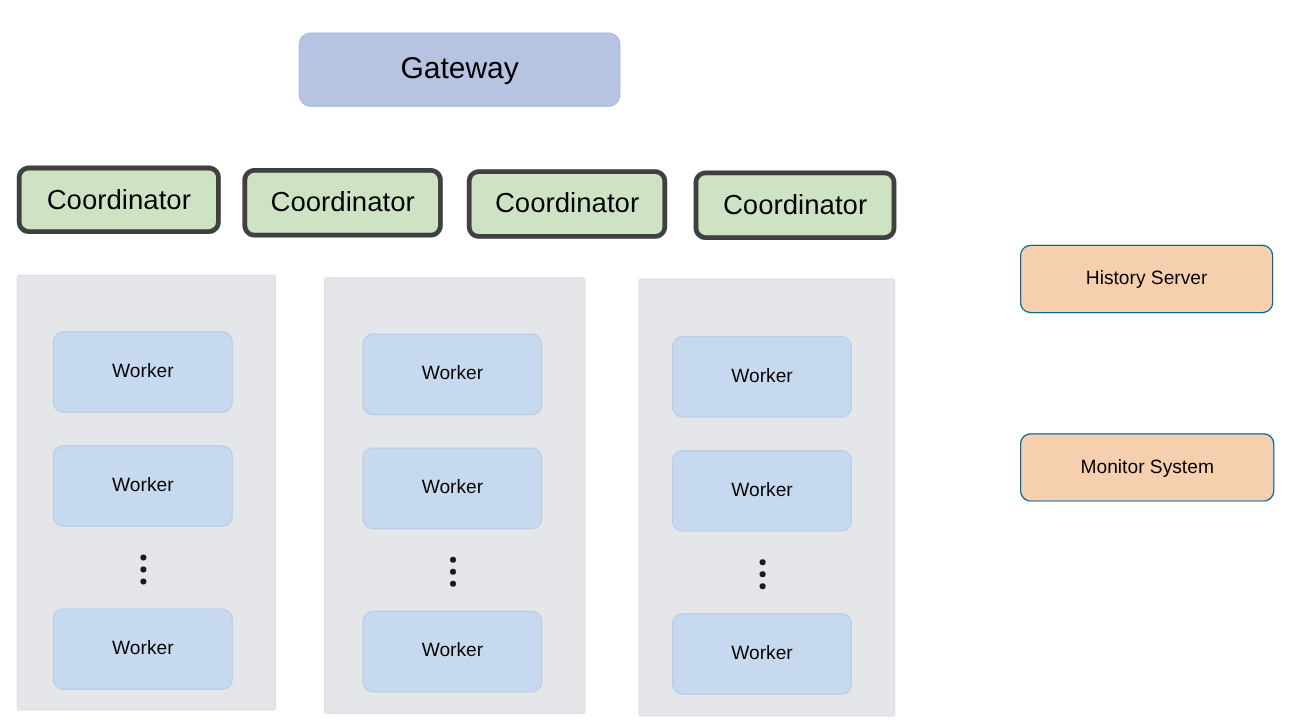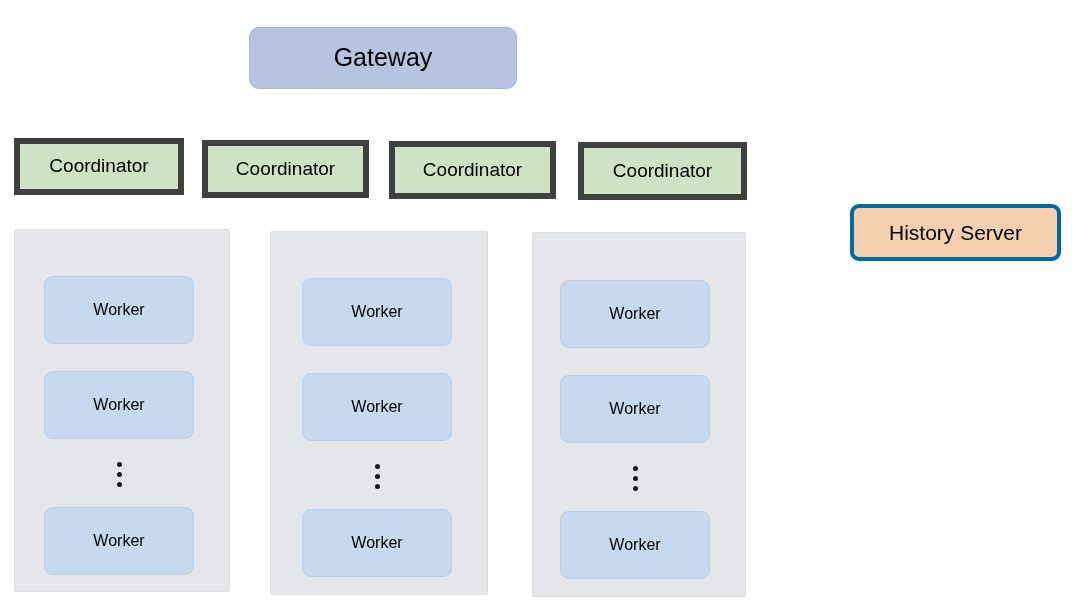--- a/index.html
+++ b/index.html
@@ -39,23 +39,23 @@
   .gateway {
     background: #b6c4e2;
     border: 1px solid #aab8d8;
     font-size: 25px;
     border-radius: 10px;
   }
 
   
   .coordinator {
     background: #cde3c4;
-    border: 6px solid #404040;
-    font-size: 19px;
-    border-radius: 0;
+    border: 4px solid #404040;
+    font-size: 23px;
+    border-radius: 10px;
   }
 
   
   .worker-group {
     position: absolute;
     box-sizing: border-box;
     background: #e4e6ea;
     border: 1px solid #dcdee3;
     border-radius: 2px;
   }
@@ -64,22 +64,22 @@
   .worker {
     background: #c6d9ef;
     border: 1px solid #b9cde5;
     font-size: 16px;
     border-radius: 9px;
   }
 
   
   .service {
     background: #f5cfae;
-    border: 4px solid #0369a1;
-    font-size: 21px;
+    border: 1px solid #0369a1;
+    font-size: 16px;
     border-radius: 9px;
   }
 
   
   .ellipsis {
     position: absolute;
     display: flex;
     flex-direction: column;
     align-items: center;
     justify-content: center;
@@ -128,14 +128,15 @@
   <div class="node worker" style="left: 560px; top: 280px; width: 150px; height: 68px; background: rgb(198, 217, 239);">Worker</div>
   <div class="node worker" style="left: 560px; top: 375px; width: 150px; height: 68px; background: rgb(198, 217, 239);">Worker</div>
   <div class="ellipsis" style="left: 628px; top: 462px; width: 14px; height: 33px;">
       <span class="dot"></span>
       <span class="dot"></span>
       <span class="dot"></span>
     </div>
   <div class="node worker" style="left: 560px; top: 511px; width: 150px; height: 68px; background: rgb(198, 217, 239);">Worker</div>
 
   <div class="node service" style="left: 850px; top: 204px; width: 211px; height: 57px; background: rgb(245, 207, 174);">History Server</div>
+  <div class="node service" style="left: 850px; top: 361px; width: 212px; height: 57px; background: rgb(245, 207, 174);">Monitor System</div>
 
 </div>
 
 </body></html>

